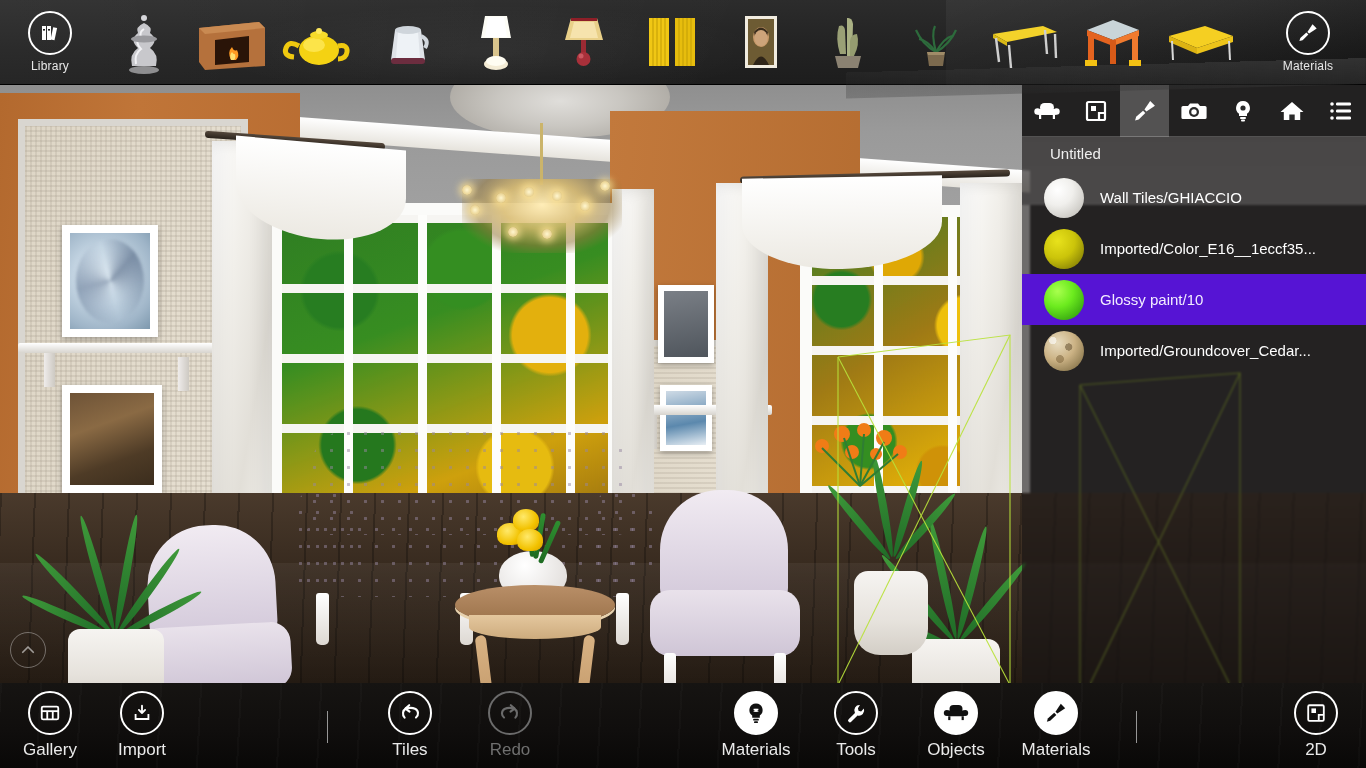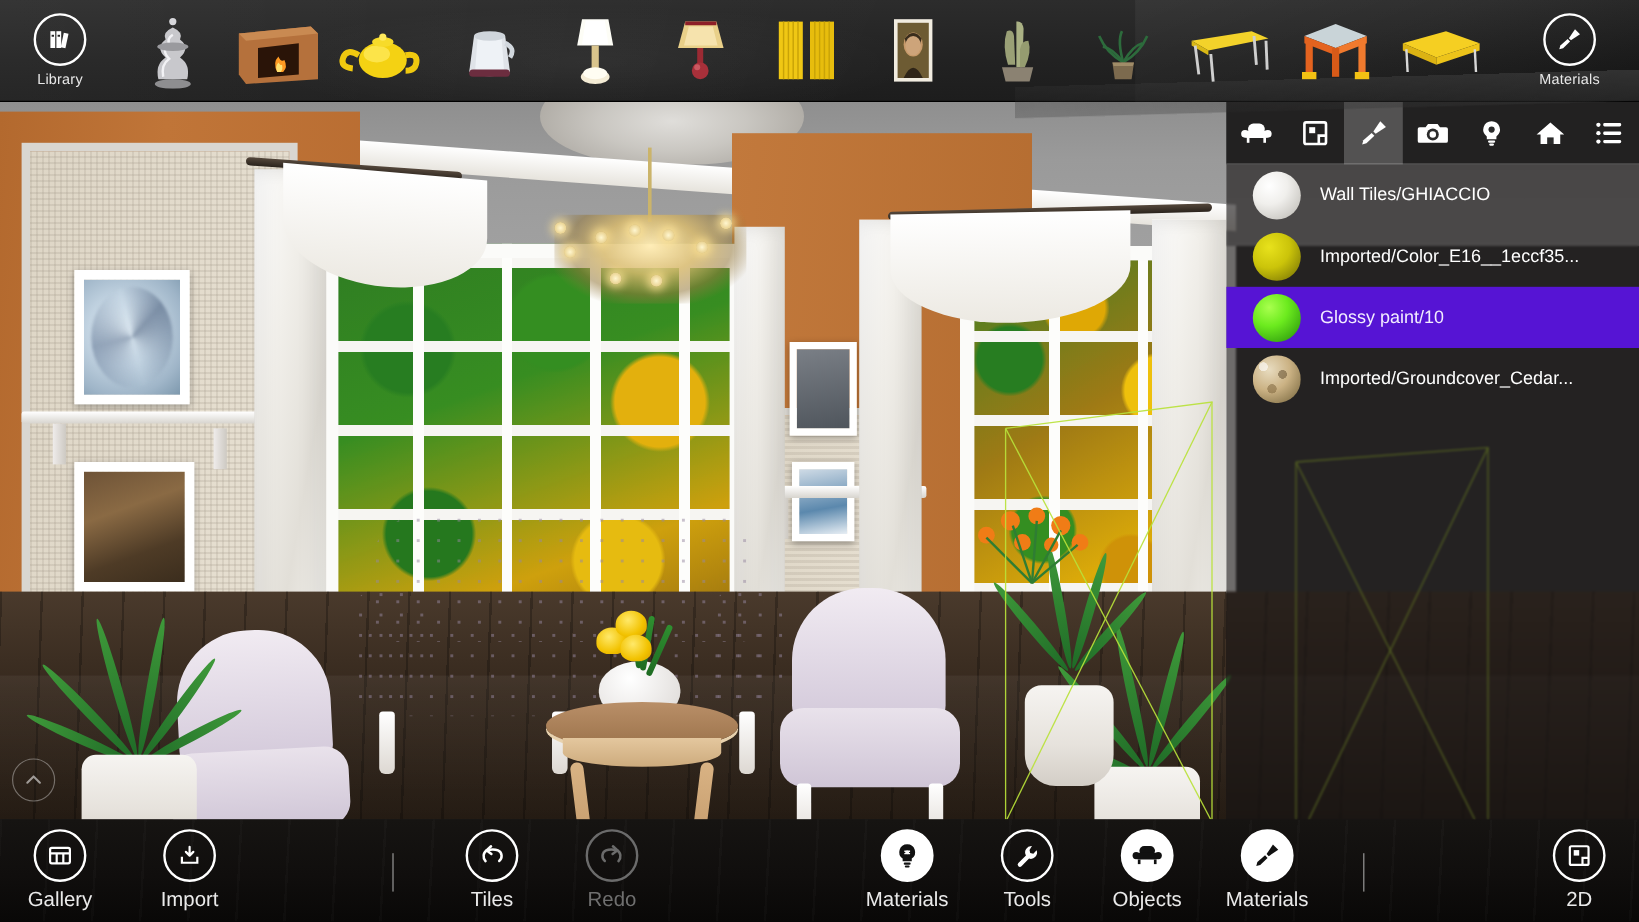--- a/index.html
+++ b/index.html
@@ -690,20 +690,21 @@
               <circle cx="3" cy="11" r="1.8"></circle>
                 <rect x="7" y="9.6" width="15" height="2.8" rx="1.2"></rect>
               <circle cx="3" cy="18" r="1.8"></circle>
                 <rect x="7" y="16.6" width="15" height="2.8" rx="1.2"></rect>
             </g>
           </svg>
         </span>
       </div>
     </div>
 
+    <div class="rp-group">Untitled</div>
 
     <ul class="mat-list">
       <li class="mat-item">
         <span class="mat-sphere" style="background:radial-gradient(circle at 34% 30%, #ffffff 0%, #f0efec 40%, #cfcdc8 75%, #a9a7a2 100%);"></span>
         <span class="mat-name">Wall Tiles/GHIACCIO</span>
       </li>
       <li class="mat-item">
         <span class="mat-sphere" style="background:radial-gradient(circle at 34% 30%, #e8e21c 0%, #cbc40a 45%, #8e8906 80%, #5d5a04 100%);"></span>
         <span class="mat-name">Imported/Color_E16__1eccf35...</span>
       </li>
@@ -729,21 +730,21 @@
         <svg width="22" height="22" viewBox="0 0 24 24">
           <rect x="3" y="5" width="18" height="14" rx="1.6" fill="none" stroke="#fff" stroke-width="2"></rect>
           <line x1="3" y1="10" x2="21" y2="10" stroke="#fff" stroke-width="2"></line>
           <line x1="9" y1="10" x2="9" y2="19" stroke="#fff" stroke-width="2"></line>
           <line x1="15" y1="10" x2="15" y2="19" stroke="#fff" stroke-width="2"></line>
         </svg>
       </div>
       <div class="bb-label">Gallery</div>
     </div>
 
-    <div class="bb-slot" style="left:108px;align-items:center;">
+    <div class="bb-slot" style="left:92px;align-items:center;">
       <div class="bb-ring">
         <svg width="22" height="22" viewBox="0 0 24 24">
           <path d="M12 4v8m0 0l-3.4-3.4M12 12l3.4-3.4" fill="none" stroke="#fff" stroke-width="2" stroke-linecap="round"></path>
           <path d="M5 13v5.5h14V13" fill="none" stroke="#fff" stroke-width="2"></path>
         </svg>
       </div>
       <div class="bb-label">Import</div>
     </div>
 
 

